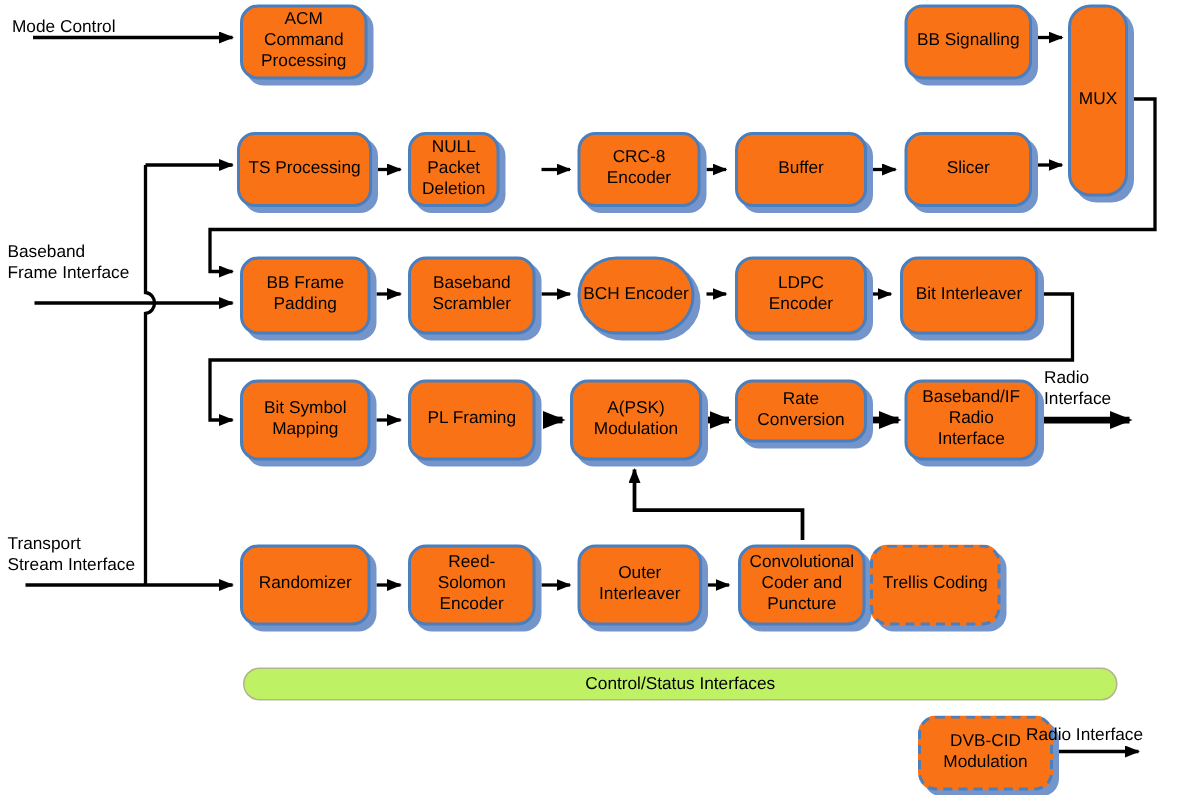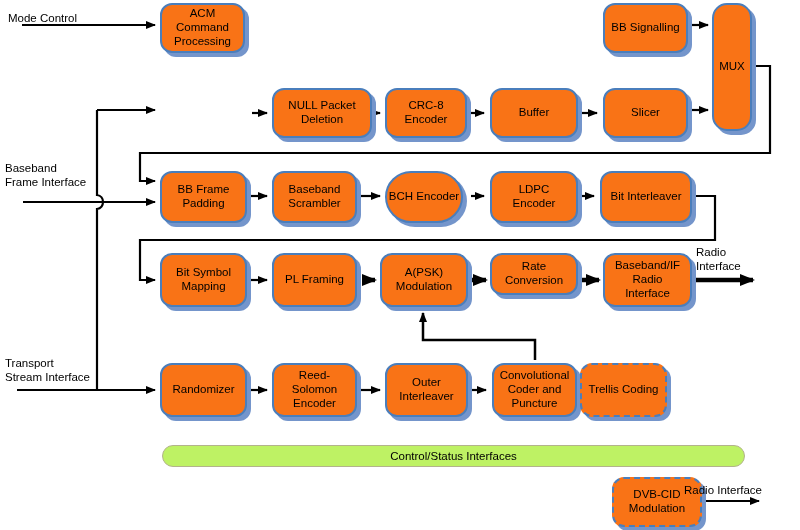--- a/index.html
+++ b/index.html
@@ -85,21 +85,22 @@
   <div class="flabel" style="left:696px;top:245px;">Radio
 Interface</div>
   <div class="flabel" style="left:684px;top:483px;">Radio Interface</div>
 
   <div class="b" style="left:160px;top:3px;width:85px;height:50px;">ACM
 Command
 Processing</div>
   <div class="b" style="left:603px;top:3px;width:85px;height:50px;">BB Signalling</div>
   <div class="b tall" style="left:712px;top:3px;width:40px;height:128px;">MUX</div>
 
-  <div class="b" style="left:272px;top:88px;width:100px;height:50px;">NULL Packet
+  <div class="b" style="left:158px;top:88px;width:90px;height:50px;">TS Processing</div>
+  <div class="b" style="left:272px;top:88px;width:61px;height:50px;">NULL Packet
 Deletion</div>
   <div class="b" style="left:385px;top:88px;width:82px;height:50px;">CRC-8
 Encoder</div>
   <div class="b" style="left:490px;top:88px;width:88px;height:50px;">Buffer</div>
   <div class="b" style="left:603px;top:88px;width:85px;height:50px;">Slicer</div>
 
   <div class="b" style="left:160px;top:171px;width:87px;height:52px;">BB Frame
 Padding</div>
   <div class="b" style="left:272px;top:171px;width:85px;height:52px;">Baseband
 Scrambler</div>

